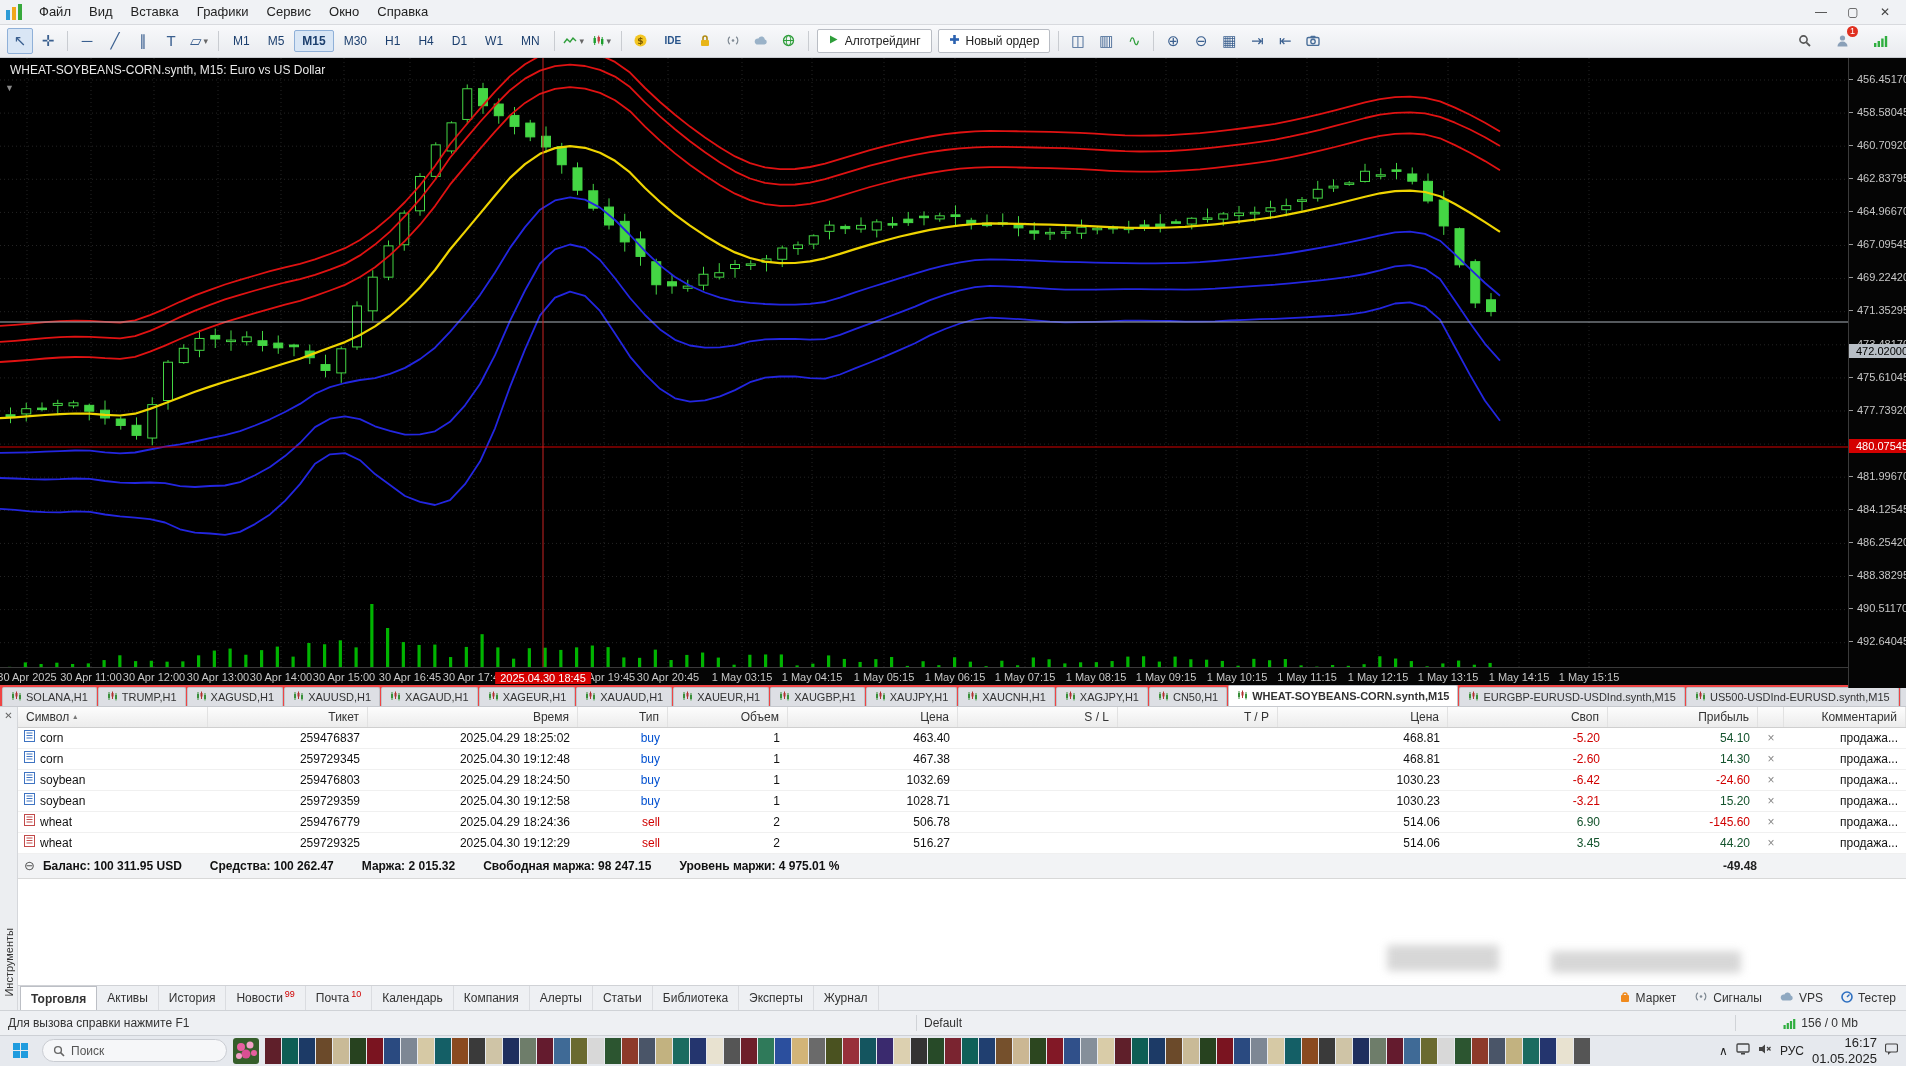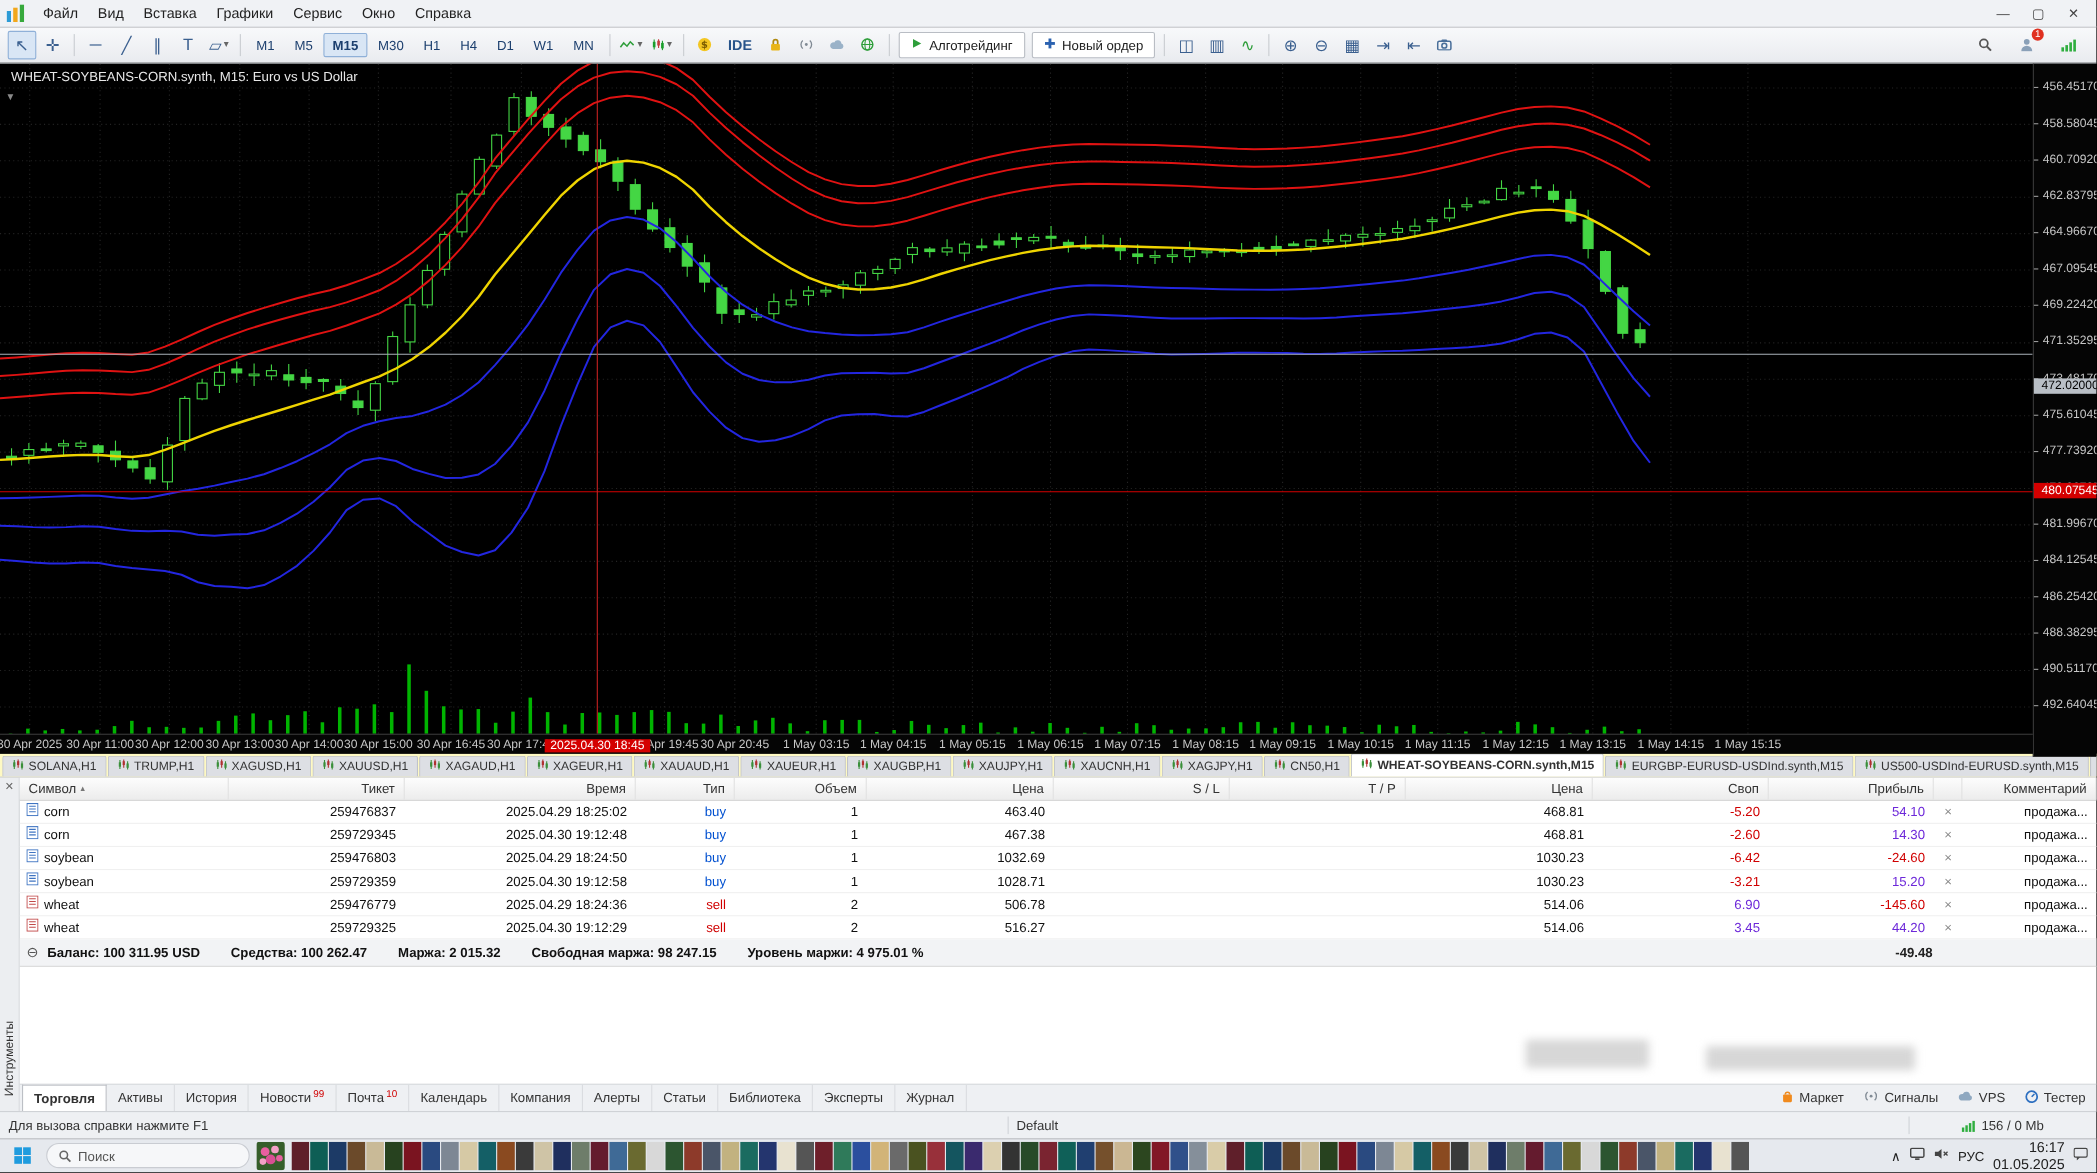--- a/index.html
+++ b/index.html
@@ -11,21 +11,21 @@
   .logo{display:flex;align-items:center;margin-right:6px;}
   .menu-item{padding:2px 9px;color:#222;font-size:13px;cursor:default;}
   .wincontrols{margin-left:auto;display:flex;gap:2px;}
   .wc{width:30px;text-align:center;color:#444;font-size:12px;}
 
   
   .toolbar{height:32px;display:flex;align-items:center;background:linear-gradient(#f8f9fb,#e9ebef);border-bottom:1px solid #c9ccd1;padding:0 6px;}
   .tb{min-width:24px;height:24px;display:inline-flex;align-items:center;justify-content:center;color:#3a5f8f;font-size:15px;border:1px solid transparent;border-radius:2px;margin:0 1px;position:relative;}
   .tb.active{background:#d9e6f5;border-color:#8fb0d8;}
   .tb .dd{font-size:9px;color:#666;margin-left:2px;}
-  .tb.txt{font-size:13px;font-weight:bold;color:#27538a;padding:0 4px;}
+  .tb.txt{font-size:10px;font-weight:bold;color:#27538a;padding:0 4px;}
   .tb.grn{color:#2e9e3a;}
   .sep{width:1px;height:20px;background:#c9ccd1;margin:0 5px;flex:0 0 auto;}
   .tfg{display:inline-flex;}
   .tf{padding:3px 7px;font-size:12px;color:#1c3f6e;border:1px solid transparent;border-radius:2px;margin:0 1px;}
   .tf.active{background:#d9e6f5;border-color:#8fb0d8;font-weight:bold;}
   .tb-big{display:inline-flex;align-items:center;gap:6px;height:24px;padding:0 10px;background:#fff;border:1px solid #b9bdc4;border-radius:2px;font-size:12px;color:#222;margin:0 3px;font-family:inherit;}
   .tb-right{margin-left:auto;display:flex;align-items:center;gap:10px;padding-right:6px;}
   .nbadge{position:absolute;top:-3px;right:-4px;background:#e03020;color:#fff;border-radius:7px;font-size:9px;line-height:1;padding:1px 3px;}
 
   
@@ -37,39 +37,39 @@
   .pl{position:absolute;left:0;width:100%;color:#c7c7c7;font-size:11px;padding-left:8px;box-sizing:border-box;white-space:nowrap;}
   .pl::before{content:"";position:absolute;left:0;top:50%;width:4px;height:1px;background:#9a9a9a;}
   .pbadge{position:absolute;left:0;right:0;font-size:11px;padding:1px 2px 1px 7px;z-index:6;white-space:nowrap;}
   .pbadge.cur{background:#b9bfc6;color:#000;}
   .pbadge.alert{background:#d40000;color:#fff;}
   .time-axis{position:absolute;left:0;bottom:0;width:1848px;height:18px;background:#050505;border-top:1px solid #3a3a3a;z-index:4;box-sizing:border-box;}
   .tl{position:absolute;bottom:2px;transform:translateX(-50%);color:#c7c7c7;font-size:11px;white-space:nowrap;}
   .tbadge{position:absolute;bottom:1px;transform:translateX(-50%);background:#d40000;color:#fff;font-size:11px;padding:0 5px;white-space:nowrap;z-index:5;}
 
   
-  .chart-tabs{height:21px;background:#fef9c3;border-bottom:1px solid #c6c9ce;display:flex;align-items:flex-end;padding:0 2px;}
+  .chart-tabs{height:21px;background:#ef4444;border-bottom:1px solid #c6c9ce;display:flex;align-items:flex-end;padding:0 2px;}
   .ctab{display:inline-flex;align-items:center;gap:4px;height:19px;padding:0 8px;font-size:11px;color:#333;background:#dddfe4;border:1px solid #c0c3c9;border-bottom:none;border-radius:2px 2px 0 0;margin-right:1px;white-space:nowrap;box-sizing:border-box;}
   .ctab.active{background:#fff;height:21px;font-weight:bold;}
 
   
   .workarea{height:305px;display:flex;background:#fff;}
   .side-strip{width:17px;background:#eceef1;border-right:1px solid #d5d7db;display:flex;flex-direction:column;align-items:center;flex:0 0 auto;}
   .strip-close{font-size:10px;color:#666;padding:3px 0;}
   .vtext{writing-mode:vertical-rl;transform:rotate(180deg);font-size:11px;color:#333;margin-top:auto;margin-bottom:14px;}
   .work-col{flex:1;display:flex;flex-direction:column;min-width:0;}
   .trow{display:grid;grid-template-columns:190px 160px 210px 90px 120px 170px 160px 160px 170px 160px 150px 26px 1fr;align-items:center;height:20px;border-bottom:1px solid #f0f0f0;font-size:12px;color:#111;}
   .thead{background:linear-gradient(#fdfdfd,#ececec);border-bottom:1px solid #cfcfcf;color:#333;}
   .thead .c{border-right:1px solid #e2e2e2;height:100%;display:flex;align-items:center;justify-content:flex-end;box-sizing:border-box;}
   .thead .c.hleft{justify-content:flex-start;}
   .sortmark{font-size:8px;color:#777;margin-left:4px;}
   .c{padding:0 8px;text-align:right;white-space:nowrap;overflow:hidden;}
   .c-sym{display:flex;align-items:center;gap:5px;text-align:left;padding:0 6px;}
   .c-type.buy{color:#0050d0;}.c-type.sell{color:#d00000;}
-  .pos{color:#6d28d9;}.neg{color:#d00000;}
+  .pos{color:#14532d;}.neg{color:#d00000;}
   .c-close{color:#888;text-align:center;padding:0;font-size:12px;}
   .c-comment{text-align:right;padding-right:8px;}
   .balance-row{height:24px;display:flex;align-items:center;background:#f2f3f5;border-bottom:1px solid #d8d8d8;font-weight:bold;font-size:12px;color:#111;padding-left:6px;}
   .balance-row .seg{margin-right:28px;white-space:nowrap;}
   .minus-ico{color:#555;margin-right:8px;font-weight:normal;font-size:13px;}
   .total-profit{margin-left:auto;padding-right:149px;color:#222;}
   .empty-area{flex:1;position:relative;background:#fff;overflow:hidden;}
   .blur{position:absolute;background:#d7d7d7;filter:blur(4px);border-radius:3px;}
   .b1{left:1369px;top:66px;width:112px;height:26px;}
   .b2{left:1533px;top:72px;width:190px;height:22px;}

